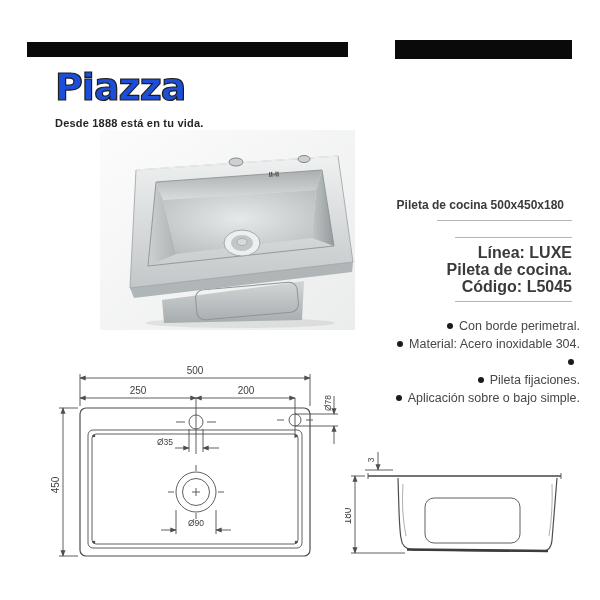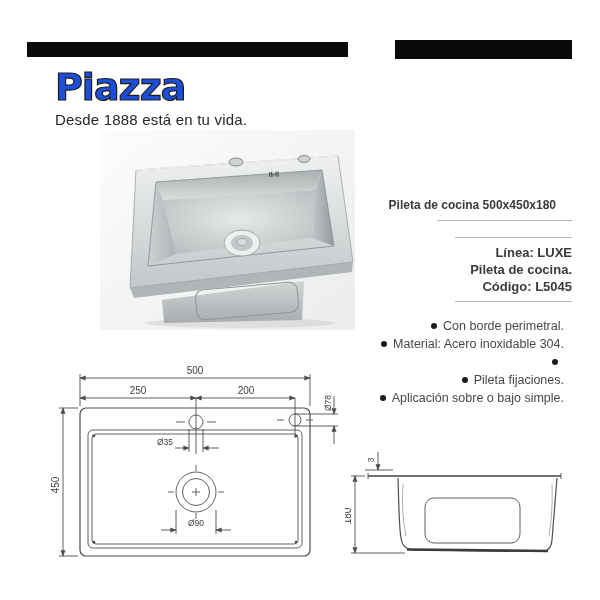--- a/index.html
+++ b/index.html
@@ -9,28 +9,28 @@
   }
   .abs{position:absolute;}
   .bar{background:#0a0a0a;}
   #bar-left{left:27px;top:42px;width:321px;height:15px;}
   #bar-right{left:395px;top:40px;width:177px;height:19px;}
   #brand{left:55px;top:66px;}
   #brand-name{
     font-family:"DejaVu Sans",sans-serif;font-weight:bold;font-size:38px;line-height:42px;
     color:#1d4ed8;letter-spacing:-1px;-webkit-text-stroke:1.2px #1c1c1c;
   }
-  #brand-tagline{font-size:15px;font-weight:normal;color:#262626;letter-spacing:.2px;margin-top:3px;}
-  #product-title{right:44px;top:198px;font-size:12px;font-weight:bold;color:#3a3a3a;text-align:right;}
+  #brand-tagline{font-size:11px;font-weight:bold;color:#262626;letter-spacing:.2px;margin-top:9px;}
+  #product-title{right:36px;top:198px;font-size:12px;font-weight:bold;color:#3a3a3a;text-align:right;}
   .rule{height:1px;background:#b5b5b5;}
   #rule-1{right:28px;top:220px;width:135px;}
   #rule-2{right:28px;top:237px;width:117px;}
   #rule-3{right:28px;top:301px;width:117px;}
-  #product-info{right:28px;top:244px;text-align:right;font-size:13px;font-weight:bold;line-height:17px;color:#3a3a3a;}
-  #features{right:36px;top:317px;width:235px;text-align:right;font-size:12.5px;color:#474747;}
+  #product-info{right:28px;top:244px;text-align:right;font-size:16px;font-weight:bold;line-height:17px;color:#3a3a3a;}
+  #features{right:20px;top:317px;width:235px;text-align:right;font-size:12.5px;color:#474747;}
   .feature{line-height:18px;}
   .dot{display:inline-block;width:6px;height:6px;border-radius:50%;background:#1b1b1b;margin-right:6px;vertical-align:1px;}
   #sink-photo{left:100px;top:130px;}
   #top-view{left:35px;top:362px;}
   #side-view{left:345px;top:438px;}
   svg text{font-family:"Liberation Sans",sans-serif;fill:#3e3e3e;}
   svg .dimtxt{font-size:10px;}
   svg .dimtxt-sm{font-size:8.5px;}
   svg .thin{stroke:#4e4e4e;stroke-width:0.9;fill:none;}
   svg .med{stroke:#4e4e4e;stroke-width:1.2;fill:none;}

